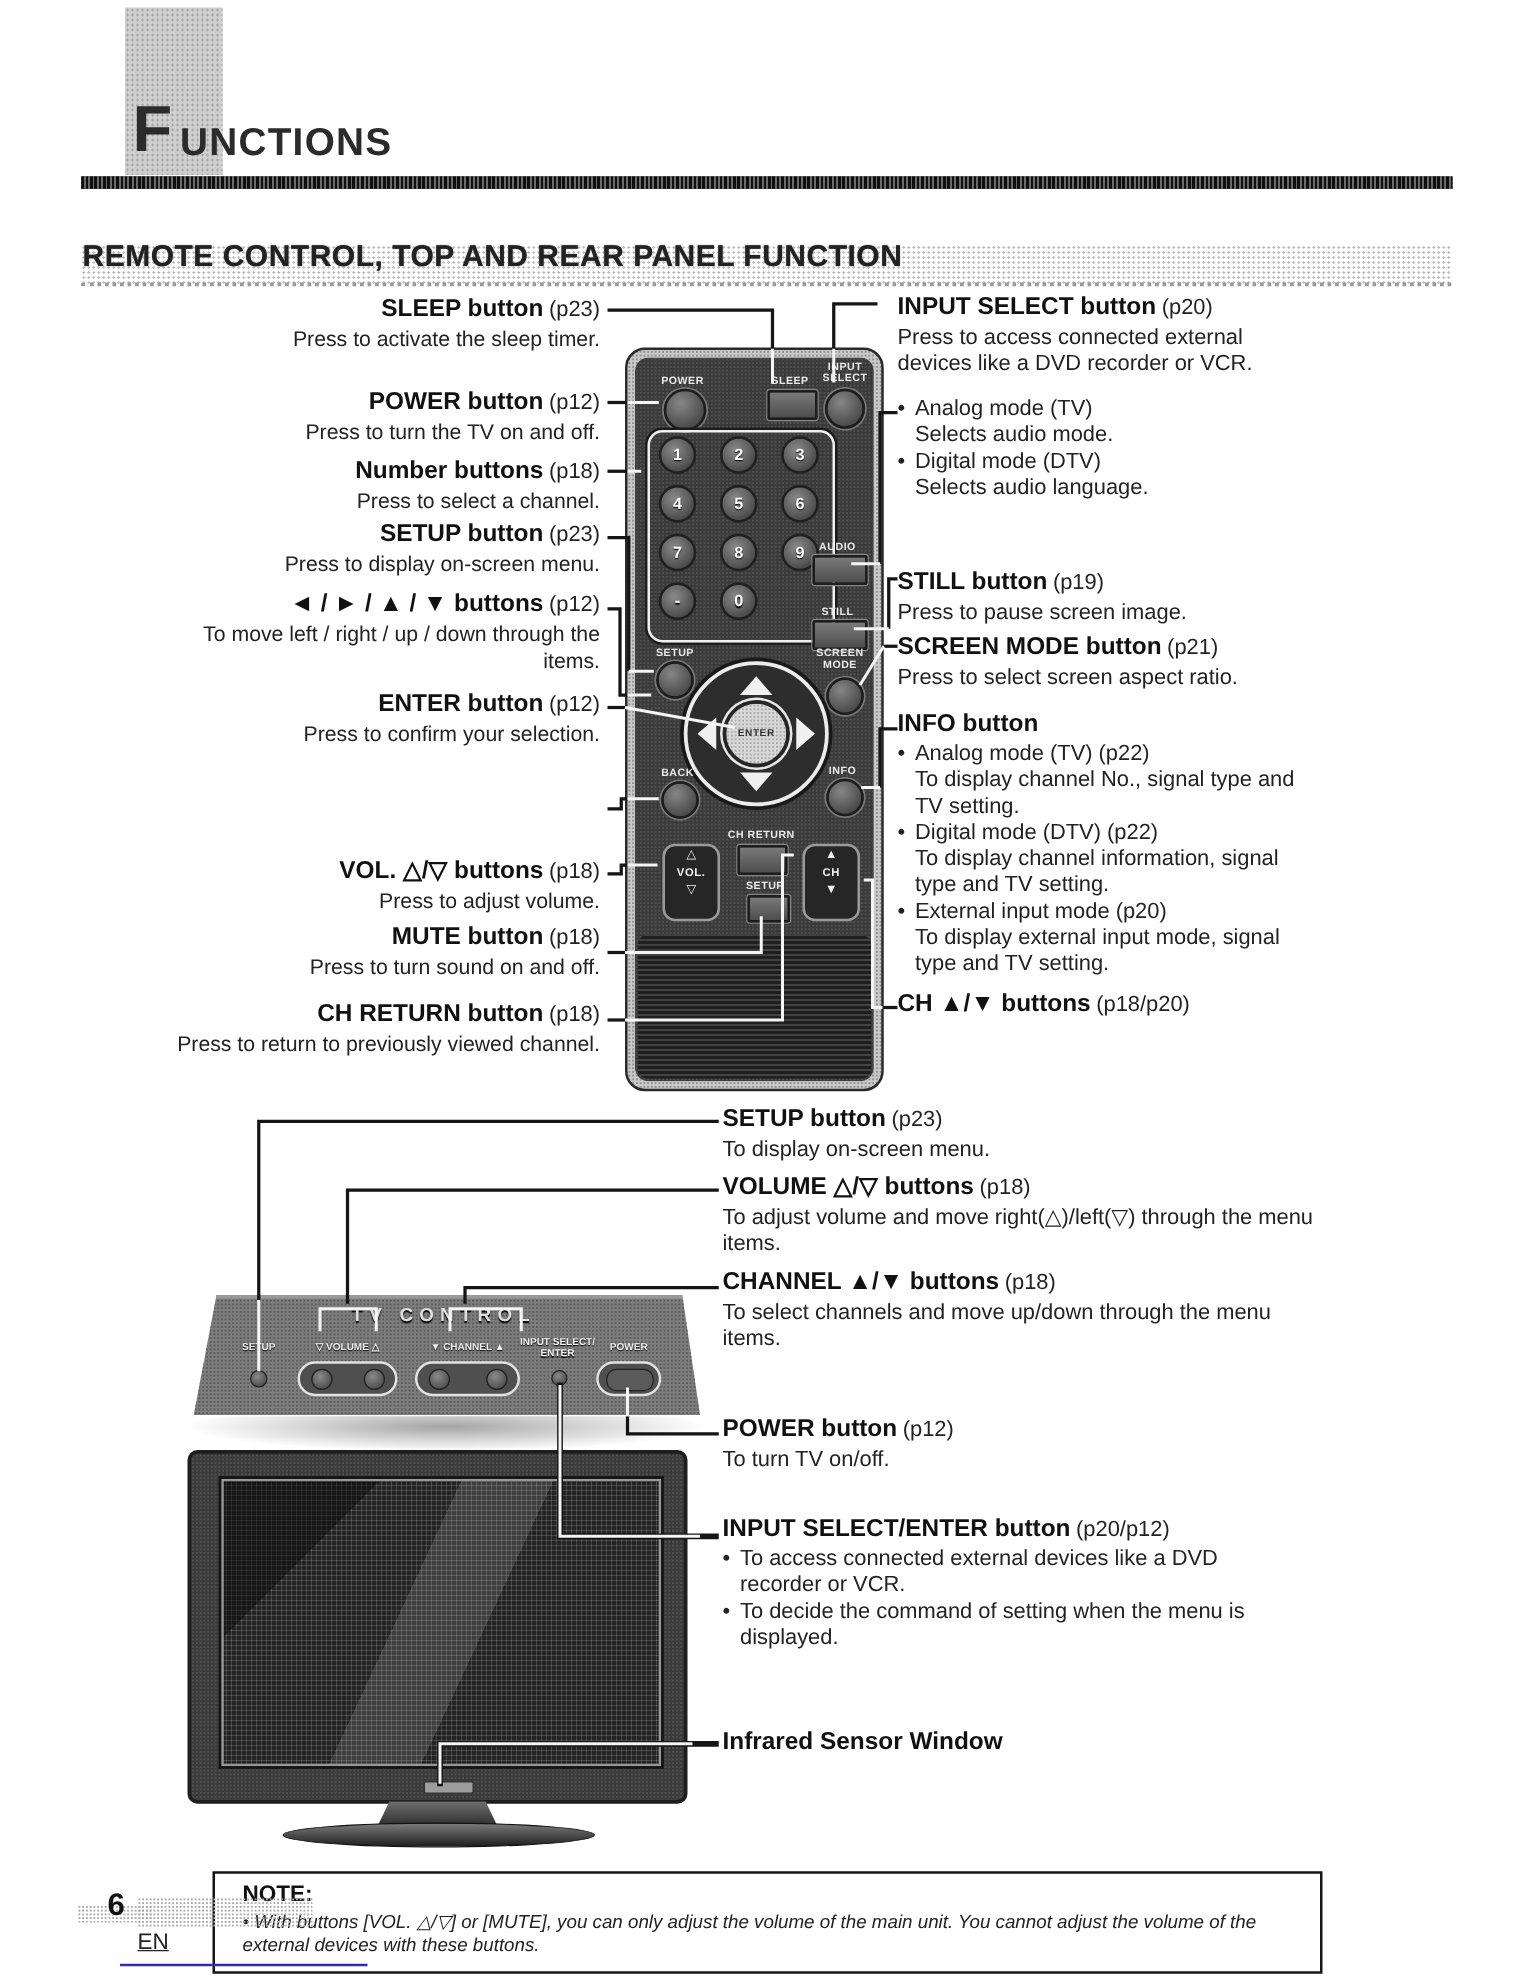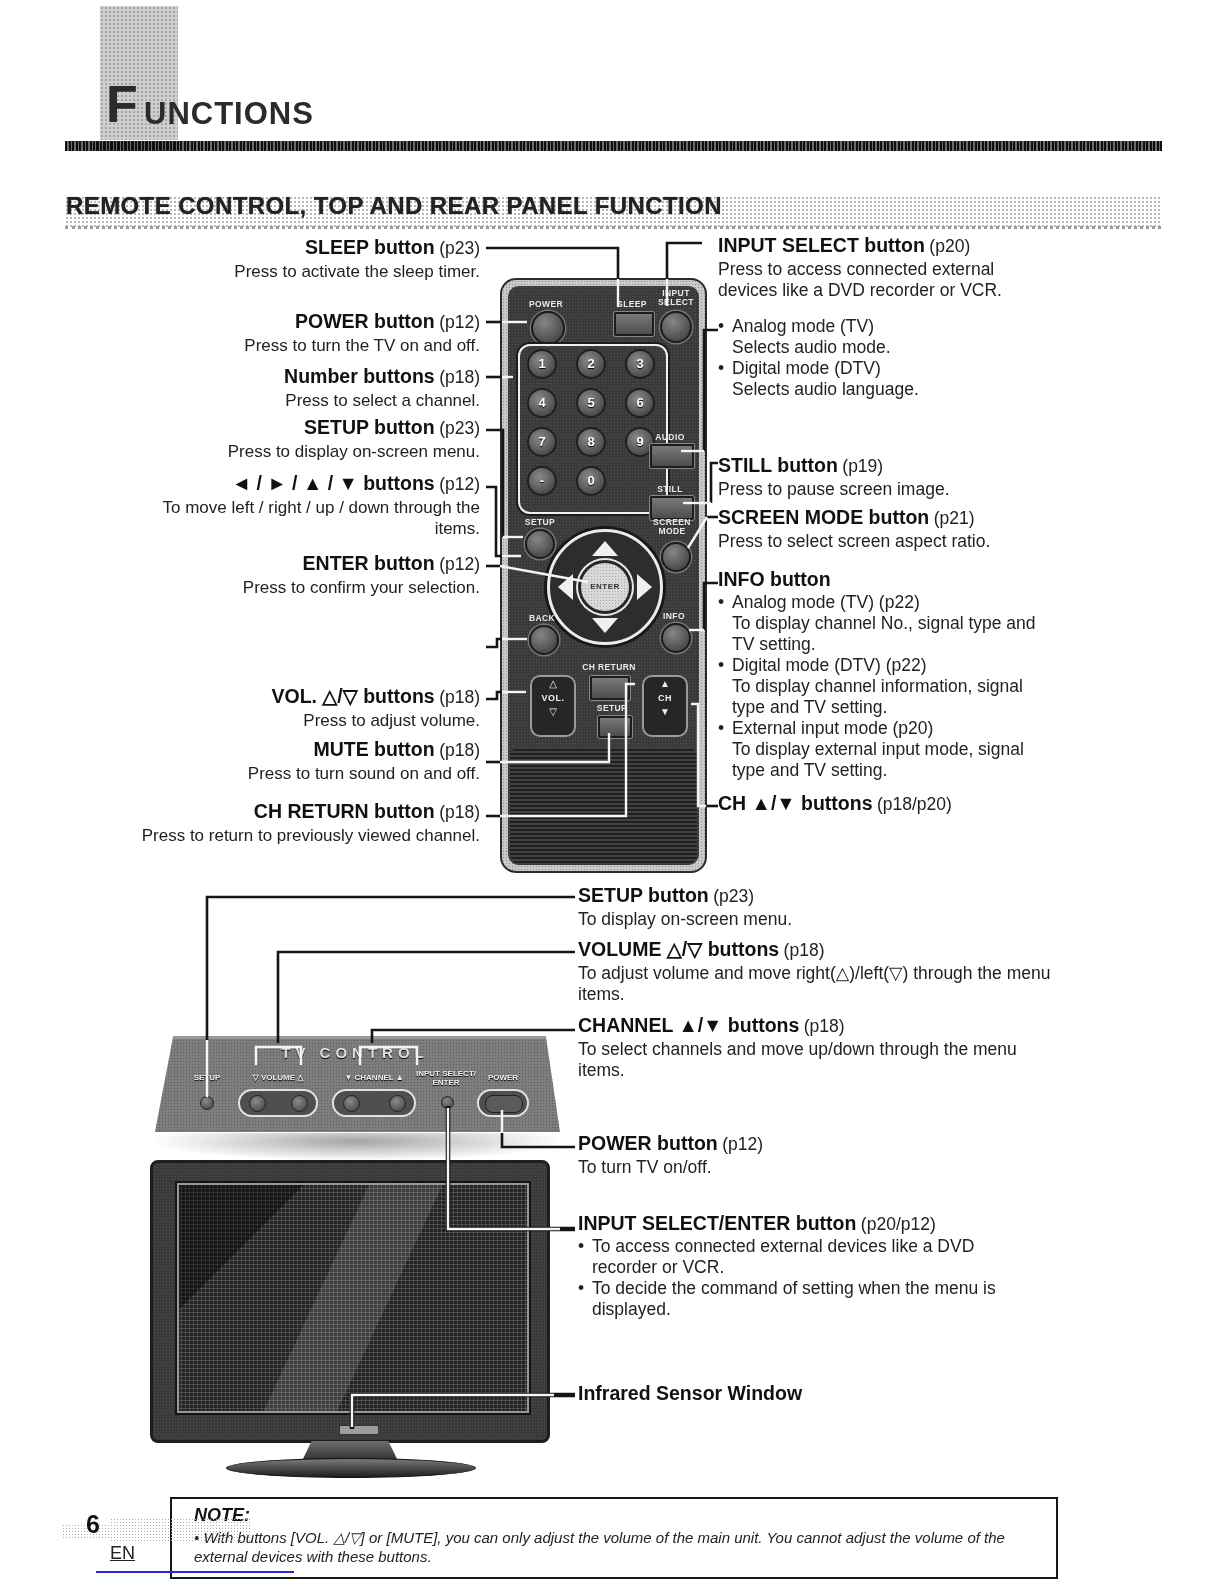--- a/index.html
+++ b/index.html
@@ -84,21 +84,21 @@
       linear-gradient(135deg, rgba(0,0,0,.4) 0 22%, transparent 22%),
       repeating-linear-gradient(0deg, rgba(255,255,255,.16) 0 1px, transparent 1px 4px),
       repeating-linear-gradient(90deg, rgba(255,255,255,.16) 0 1px, transparent 1px 4px);}
   .tv-sensor{position:absolute;left:186px;top:262px;width:38px;height:8px;background:#9d9d9d;border-radius:2px;border:1px solid #333;}
   .tv-neck{position:absolute;left:152px;top:281px;width:96px;height:20px;background:linear-gradient(#6e6e6e,#2e2e2e);
     clip-path:polygon(10% 0,90% 0,100% 100%,0 100%);}
   .tv-base{position:absolute;left:76px;top:298px;width:248px;height:18px;border-radius:50%;background:linear-gradient(#7a7a7a,#1f1f1f);border:1px solid #111;}
 
   
   .note-box{left:170px;top:1497px;width:888px;height:82px;border:2.5px solid #161616;box-sizing:border-box;background:#fff;padding:6px 20px 0 22px;}
-  .note-title{font-size:18px;font-weight:bold;font-style:italic;color:#111;}
+  .note-title{font-size:18px;font-weight:bold;color:#111;}
   .note-text{font-size:15px;font-style:italic;color:#222;line-height:19px;margin-top:2px;}
   .note-text b{font-weight:normal;}
 
   
   .pg-tex1{left:62px;top:1524px;width:60px;height:14px;background-image:radial-gradient(#aaa 1px, transparent 1px);background-size:3px 3px;}
   .pg-tex2{left:110px;top:1518px;width:140px;height:24px;background-image:radial-gradient(#aaa 1px, transparent 1px);background-size:3px 3px;}
   .pg-num{left:86px;top:1510px;font-size:25px;font-weight:bold;color:#111;}
   .pg-en{left:110px;top:1543px;font-size:18px;color:#222;text-decoration:underline;}
   .pg-link{left:96px;top:1571px;width:198px;height:2px;background:#2a2acc;}
 

